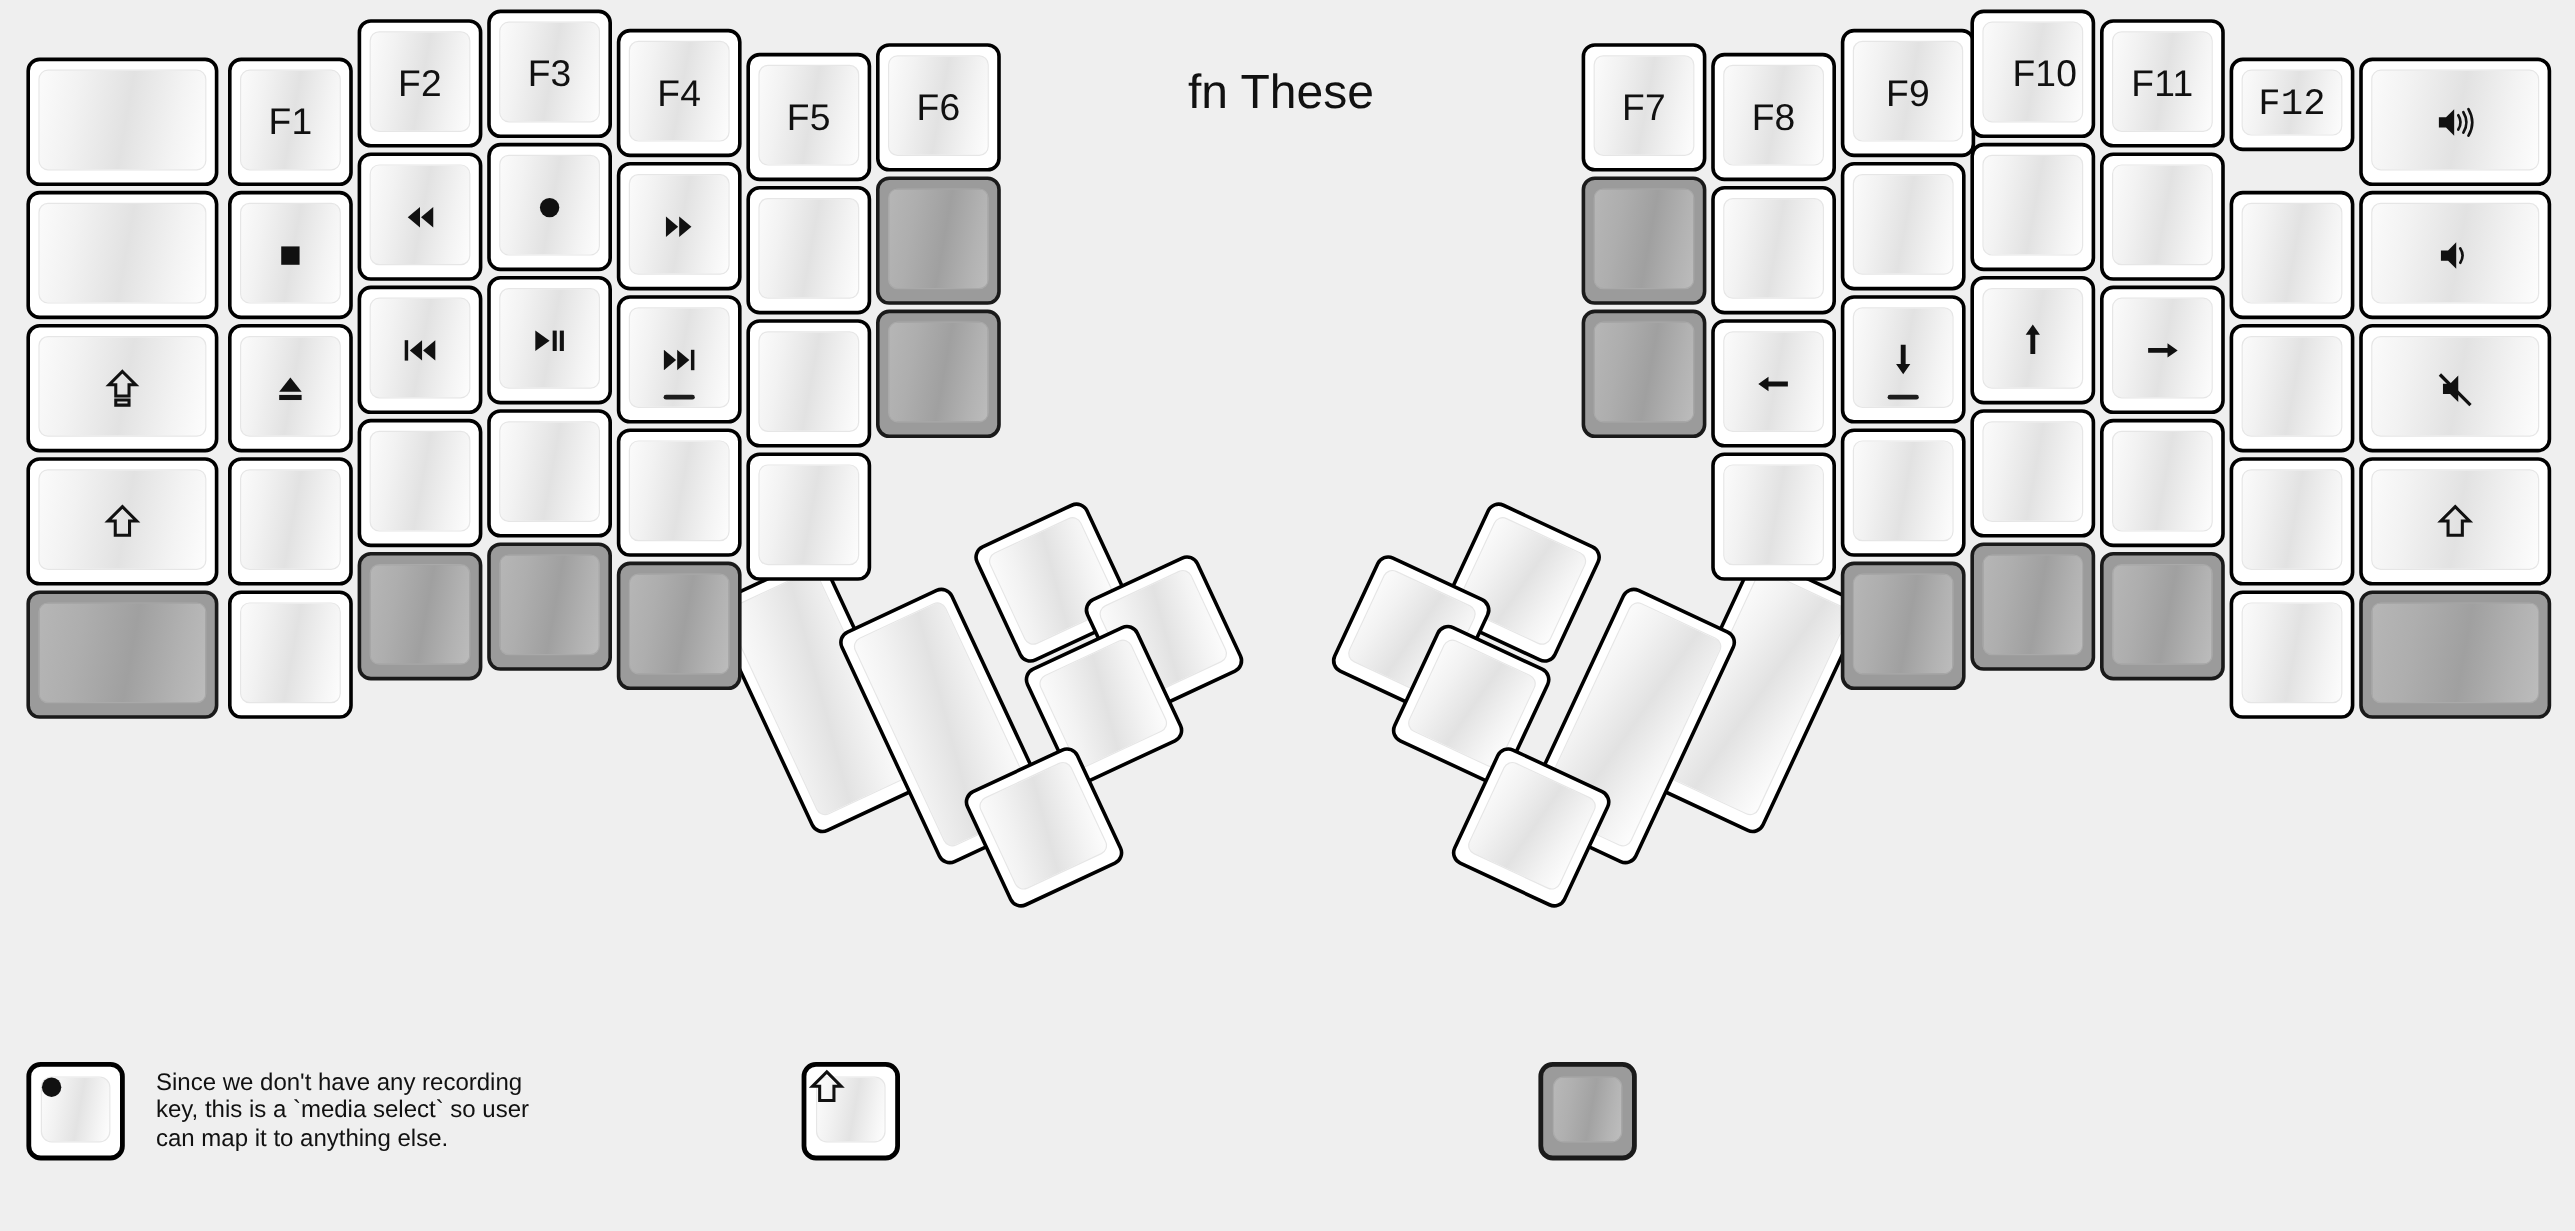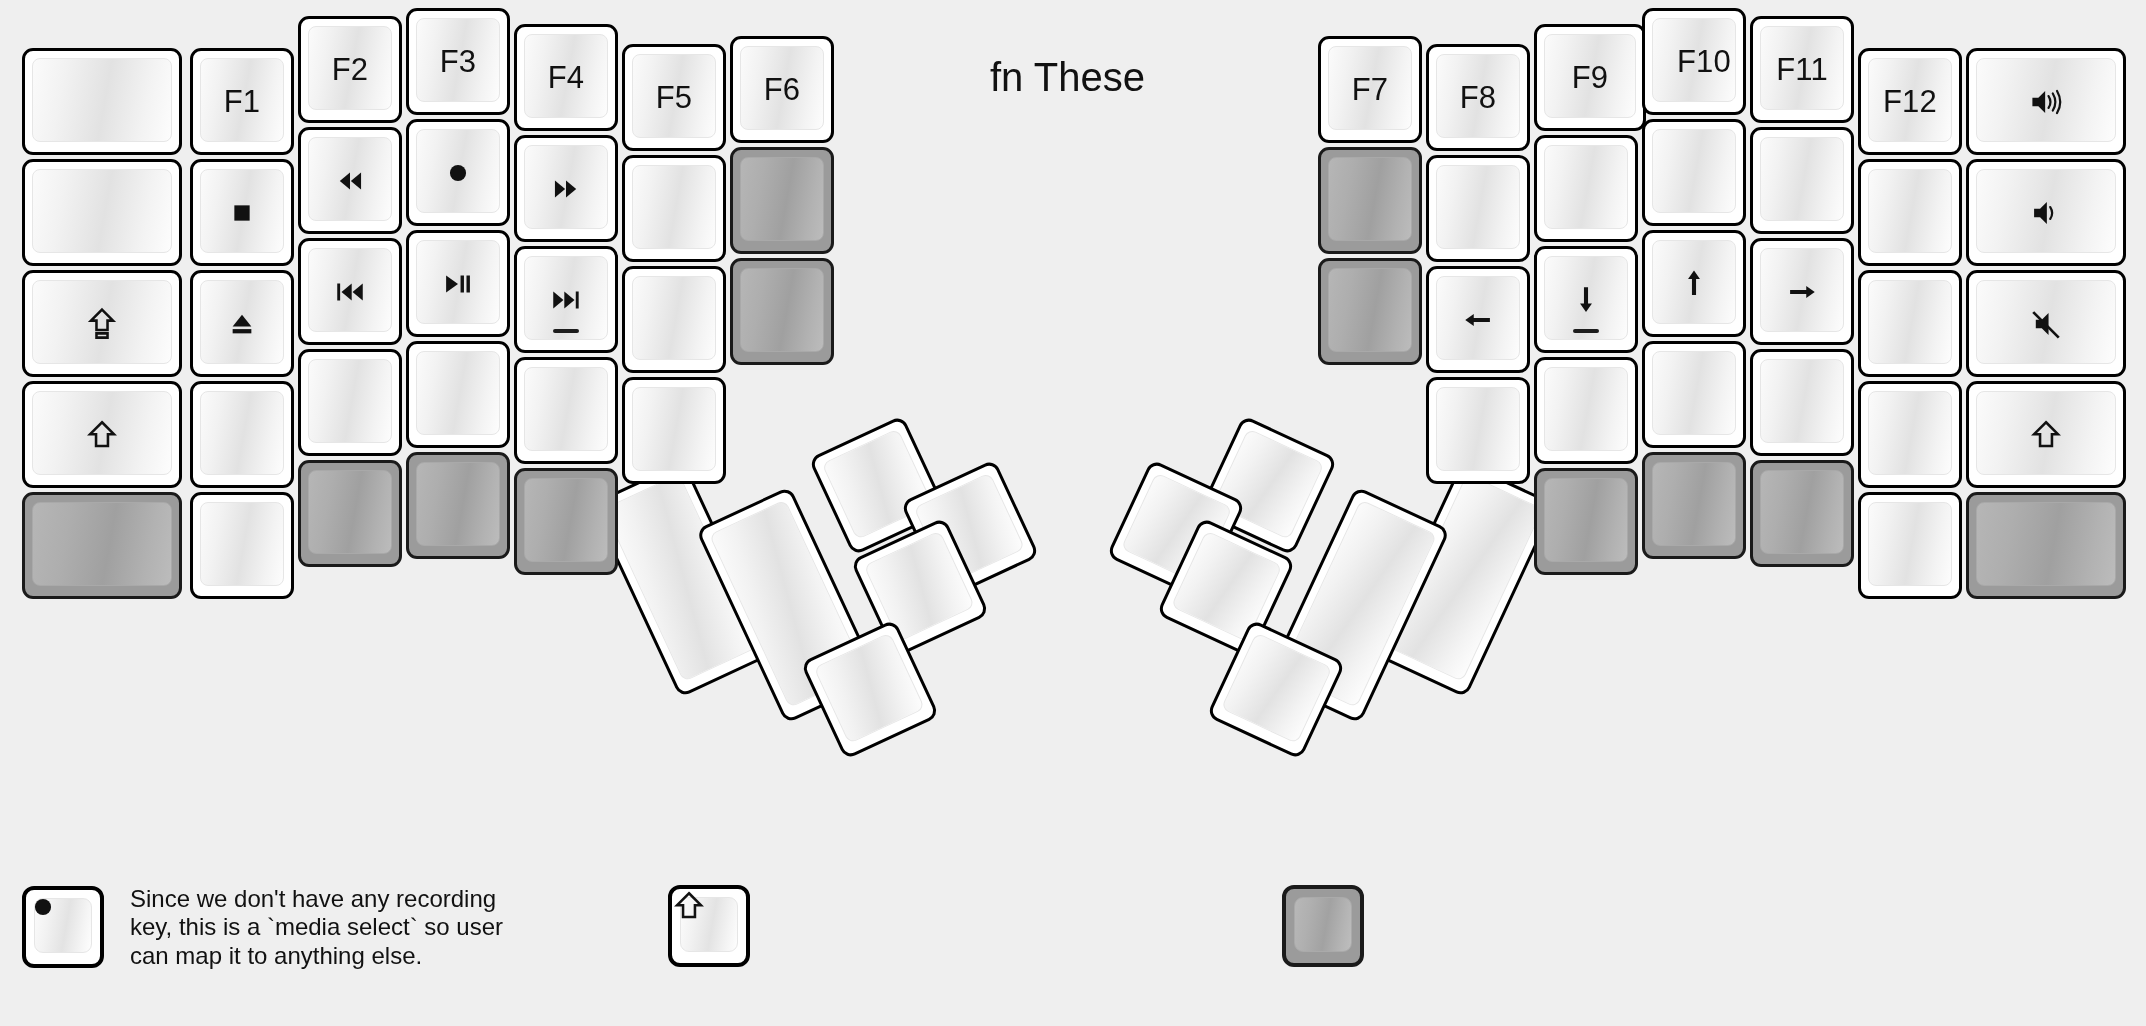--- a/index.html
+++ b/index.html
@@ -73,21 +73,21 @@
     border:1px solid #e6e6e6;
     display:flex;align-items:center;justify-content:center;
   }
   .legend-key.trans{background:#9b9b9b;border-color:#1a1a1a;}
   .legend-key.trans .cap{
     background:linear-gradient(100deg,#b8b8b8 0%,#b0b0b0 25%,#a2a2a2 55%,#b4b4b4 82%,#bebebe 100%);
     border:1px solid #aaa;
   }
   .legend-key .glyph{position:relative;z-index:3;}
   .legend-text{
-    margin-left:26px;font-size:24px;line-height:1.18;color:#111;white-space:pre-line;
+    margin-left:26px;font-size:20px;line-height:1.18;color:#111;white-space:pre-line;
   }
 </style>
 </head>
 <body>
 
 <div id="stage">
 
   <div id="title" style="left: 990px; top: 55px;">fn These</div>
 
   <div id="keys-layer">
@@ -339,21 +339,21 @@
             <path d="M35 20 L25 13 L25 17.6 L6 17.6 L6 22.4 L25 22.4 L25 27 Z" fill="#111"></path>
           </svg>
         </span>
       </div>
       <div class="key" style="left: 1750px; top: 349px; width: 104px; height: 107px; z-index: 13;">
         <div class="cap"></div>
       </div>
       <div class="key trans" style="left: 1750px; top: 460px; width: 104px; height: 107px; z-index: 14;">
         <div class="cap"></div>
       </div>
-      <div class="key" style="left: 1858px; top: 48px; width: 104px; height: 107px; z-index: 10;">
+      <div class="key" style="left: 1858px; top: 48px; width: 104px; height: 78px; z-index: 10; font-family: Liberation Mono, monospace;">
         <div class="cap"></div>
         <span class="lbl">F12</span>
       </div>
       <div class="key" style="left: 1858px; top: 159px; width: 104px; height: 107px; z-index: 11;">
         <div class="cap"></div>
       </div>
       <div class="key" style="left: 1858px; top: 270px; width: 104px; height: 107px; z-index: 12;">
         <div class="cap"></div>
       </div>
       <div class="key" style="left: 1858px; top: 381px; width: 104px; height: 107px; z-index: 13;">

